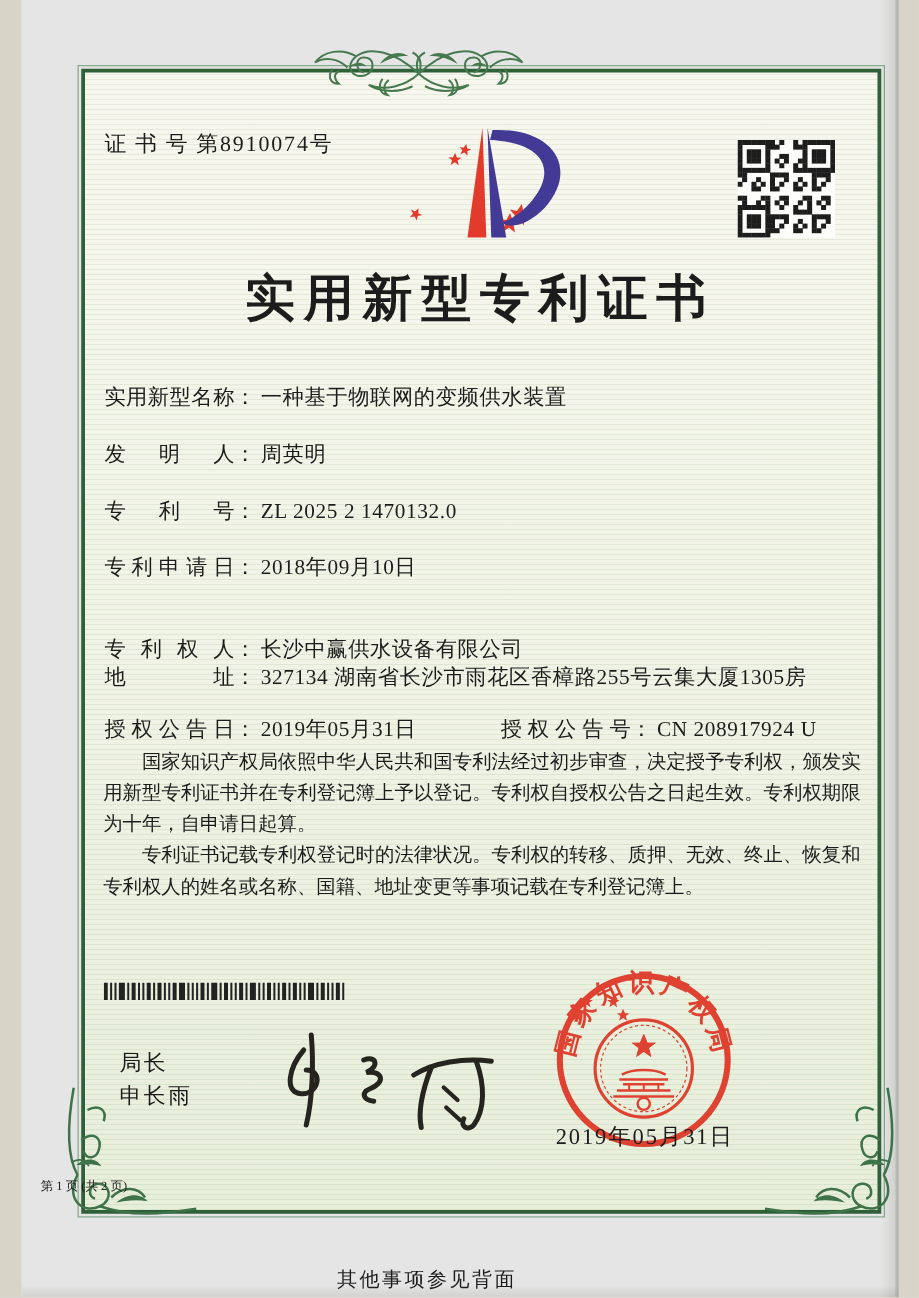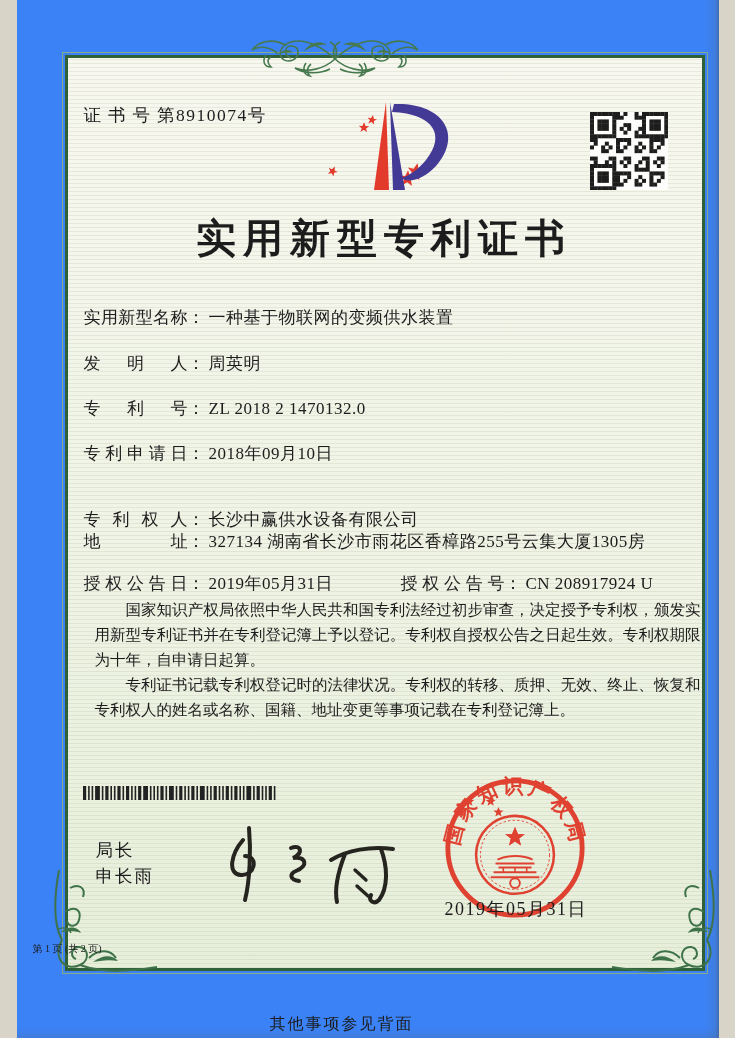--- a/index.html
+++ b/index.html
@@ -2,21 +2,21 @@
 <html style="--green: #2f6038; --red: #e03424; --logo-red: #e33b2b; --logo-blue: #433a96;"><head>
 <meta charset="utf-8">
 <style>
   :root{
     --green:#2f6038; --green-lite:#4a7d52; --red:#e03424; --logo-red:#e33b2b; --logo-blue:#433a96;
     --ink:#1c1c1c;
   }
   html,body{margin:0;padding:0;background:#d8d5c8;}
   .page{
     position:relative; width:702px; height:1038px; margin:0 auto; overflow:hidden;
-    background:#3b82f6;
+    background:#e5e5e5;
     font-family:"Liberation Serif","DejaVu Serif",serif; color:var(--ink);
   }
   
   .crease{position:absolute; top:0; left:699px; width:5px; height:100%;
     background:linear-gradient(90deg,rgba(0,0,0,0.04),rgba(60,70,50,0.22),rgba(0,0,0,0.03));}
   .edge-shade{position:absolute; top:0; right:0; width:14px; height:100%;
     background:linear-gradient(90deg,rgba(0,0,0,0) ,rgba(90,90,70,0.18));}
   .bottom-shade{position:absolute; left:0; bottom:0; width:100%; height:10px;
     background:linear-gradient(180deg,rgba(0,0,0,0),rgba(90,90,70,0.15));}
 
@@ -35,21 +35,21 @@
   .cert-no .val{letter-spacing:1.5px;}
 
   .title{left:0; top:211px; width:735px; text-align:center;
     font-size:40px; font-weight:bold; letter-spacing:7px;}
   .frow{position:absolute; left:67px; width:620px; font-size:17px; white-space:nowrap;}
   .flabel{display:inline-block; width:104px; text-align:justify; text-align-last:justify; vertical-align:top;}
   .fcolon{display:inline-block; margin-right:4px;}
   .fvalue{letter-spacing:0.5px;text-align:right;}
   .grant2{position:absolute; left:317px; top:0; white-space:nowrap;}
 
-  .paras{left:66px; top:597px; width:606px; font-size:15.5px; line-height:25px; text-align:justify;margin-left:12px;}
+  .paras{left:66px; top:597px; width:606px; font-size:15.5px; line-height:25px; text-align:justify;}
   .paras p{margin:0; text-indent:2em;}
 
   .barcode{left:66px; top:786px;}
   .signer{left:79px; font-size:17.5px; letter-spacing:2px;}
   .sig-svg{left:196px; top:818px;}
   .seal{left:425px; top:775px; opacity:0.92;}
   .seal-date{left:428px; top:897px; font-size:18px; letter-spacing:1.5px; z-index:5;}
 
   .page-info{left:16px; top:942px; width:650px; text-align:left; font-size:10px; z-index:4;}
   .back-note{left:0; top:990px; width:650px; text-align:center; font-size:16px; letter-spacing:2px;margin-top:24px;}
@@ -337,21 +337,21 @@
 
   <div class="abs title">实用新型专利证书</div>
 
   <div class="frow" style="top:306px;">
     <span class="flabel">实用新型名称</span><span class="fcolon">：</span><span class="fvalue">一种基于物联网的变频供水装置</span>
   </div>
   <div class="frow" style="top:352px;">
     <span class="flabel">发明人</span><span class="fcolon">：</span><span class="fvalue">周英明</span>
   </div>
   <div class="frow" style="top:397px;">
-    <span class="flabel">专利号</span><span class="fcolon">：</span><span class="fvalue">ZL 2018 2 1470132.0</span>
+    <span class="flabel">专利号</span><span class="fcolon">：</span><span class="fvalue">ZL 2025 2 1470132.0</span>
   </div>
   <div class="frow" style="top:442px;">
     <span class="flabel">专利申请日</span><span class="fcolon">：</span><span class="fvalue">2018年09月10日</span>
   </div>
   <div class="frow" style="top:508px;">
     <span class="flabel">专利权人</span><span class="fcolon">：</span><span class="fvalue">长沙中赢供水设备有限公司</span>
   </div>
   <div class="frow" style="top:530px;">
     <span class="flabel">地址</span><span class="fcolon">：</span><span class="fvalue">327134 湖南省长沙市雨花区香樟路255号云集大厦1305房</span>
   </div>

